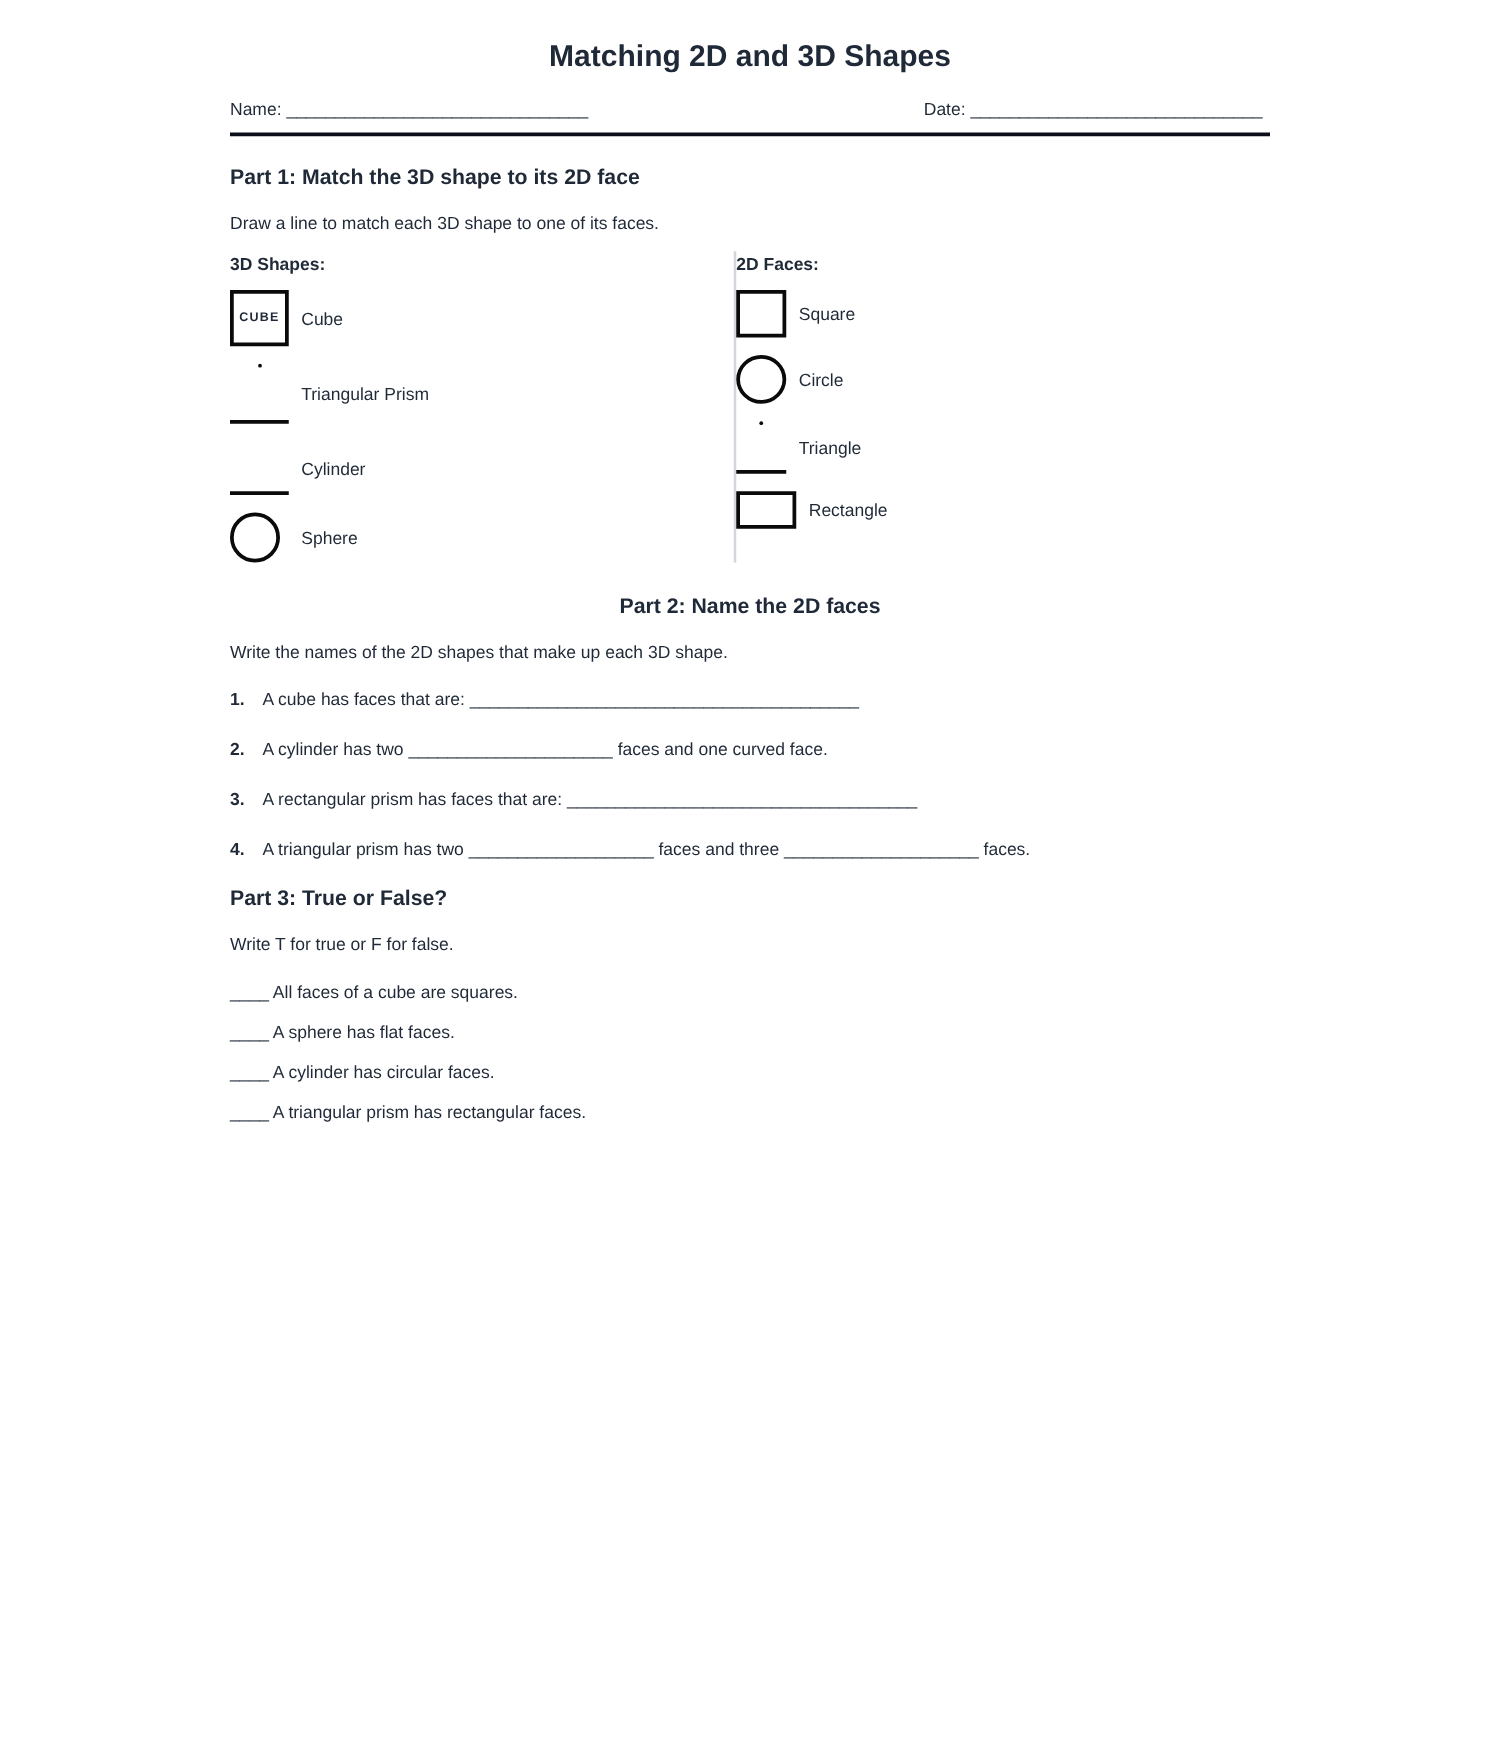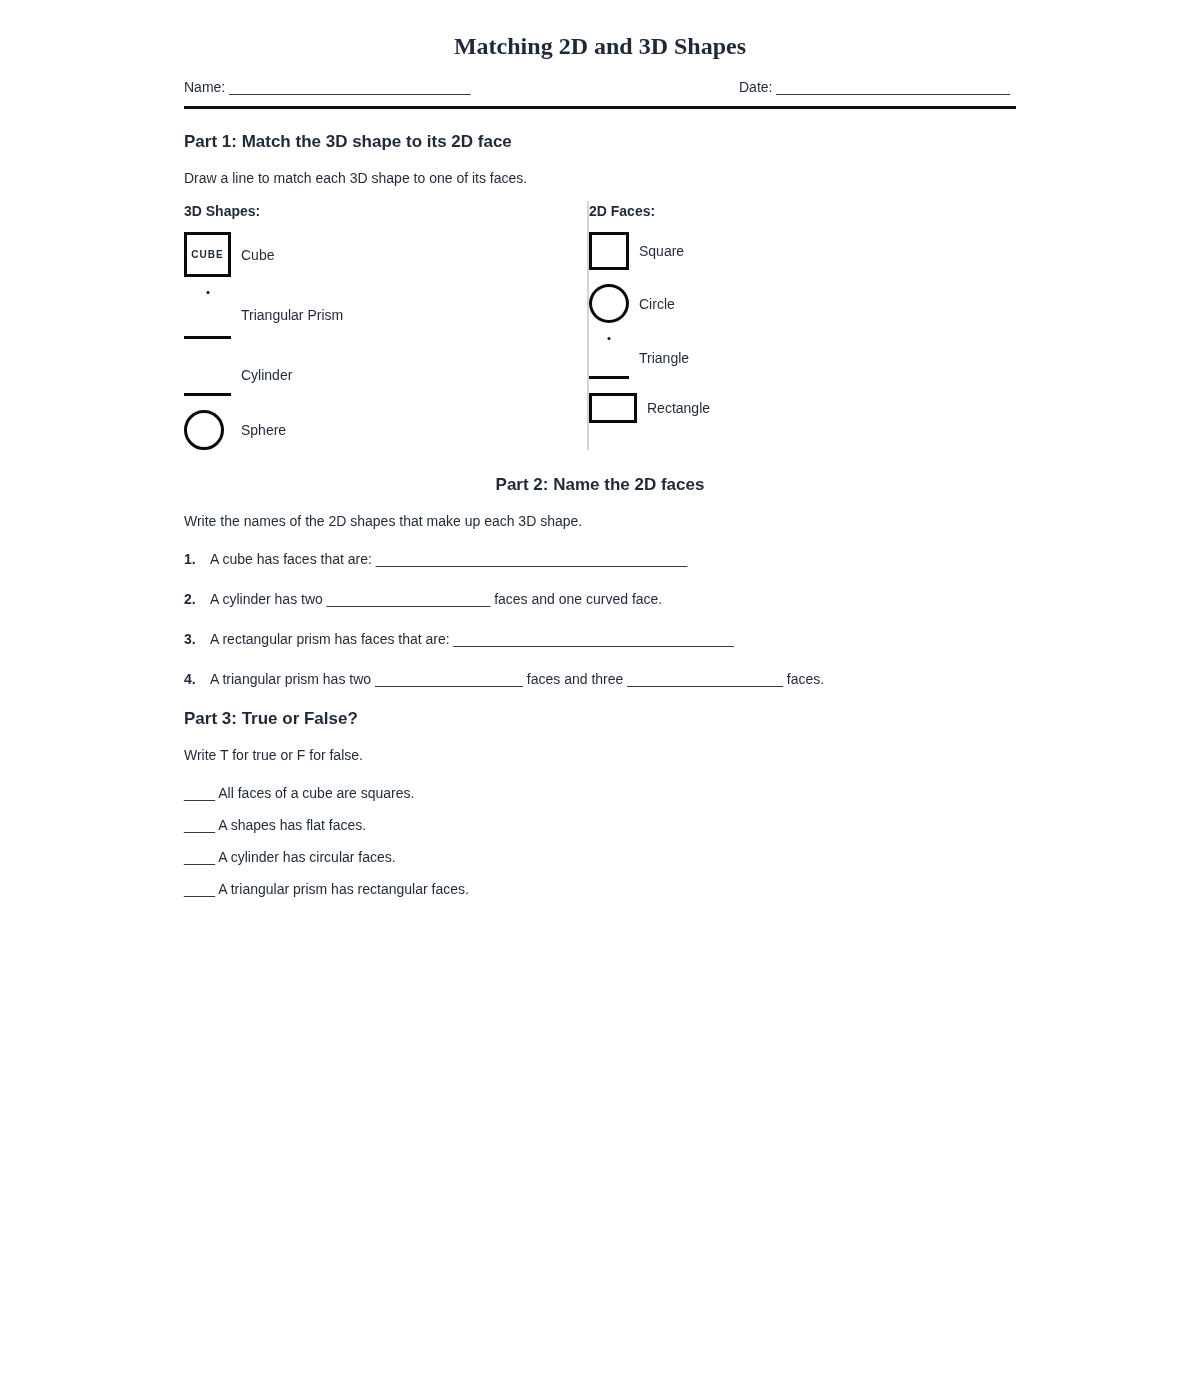--- a/index.html
+++ b/index.html
@@ -14,21 +14,20 @@
   .page {
     width: 832px;
     margin: 0 auto;
     padding-top: 32px;
   }
   .title {
     font-size: 24px;
     font-weight: 700;
     text-align: center;
     line-height: 28px;
-    font-family: Liberation Serif, serif;
   }
   .header-fields {
     margin-top: 19px;
     display: flex;
     justify-content: space-between;
     align-items: flex-end;
     line-height: 17px;
     gap: 44px;
   }
   .header-field.date-field { width: 277px; }
@@ -244,18 +243,18 @@
       <span class="question-number">4.</span>
       <span class="question-text"><span>A triangular prism has two </span><span class="blank-line">___________________</span><span> faces and three </span><span class="blank-line">____________________</span><span> faces.</span></span>
     </div>
   </div>
 
   <div class="part-heading part3-heading">Part 3: True or False?</div>
   <div class="instructions">Write T for true or F for false.</div>
 
   <div class="tf-list">
     <div class="tf-row"><span class="blank-line">____</span><span> All faces of a cube are squares.</span></div>
-    <div class="tf-row"><span class="blank-line">____</span><span> A shapes has flat faces.</span></div>
+    <div class="tf-row"><span class="blank-line">____</span><span> A sphere has flat faces.</span></div>
     <div class="tf-row"><span class="blank-line">____</span><span> A cylinder has circular faces.</span></div>
     <div class="tf-row"><span class="blank-line">____</span><span> A triangular prism has rectangular faces.</span></div>
   </div>
 
 </div>
 
 </body></html>

